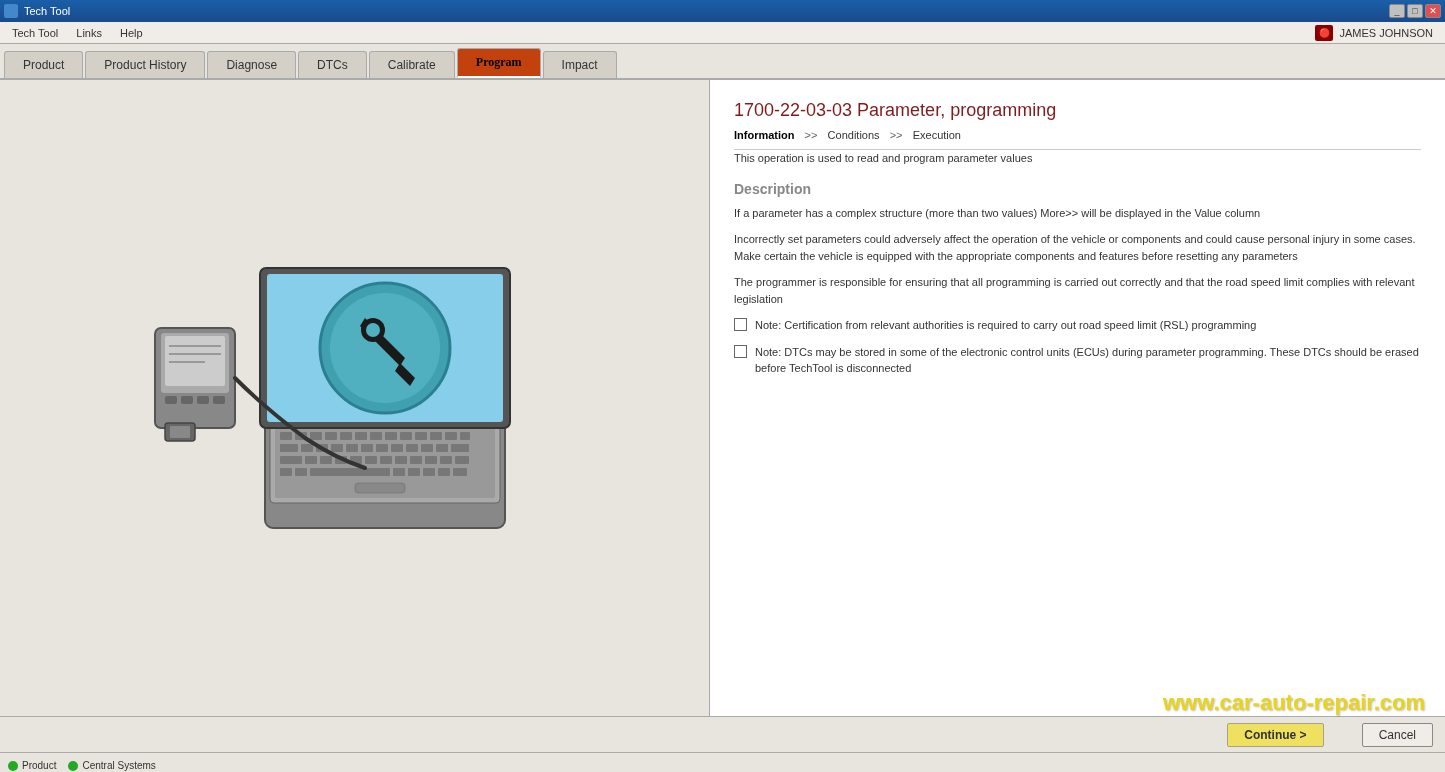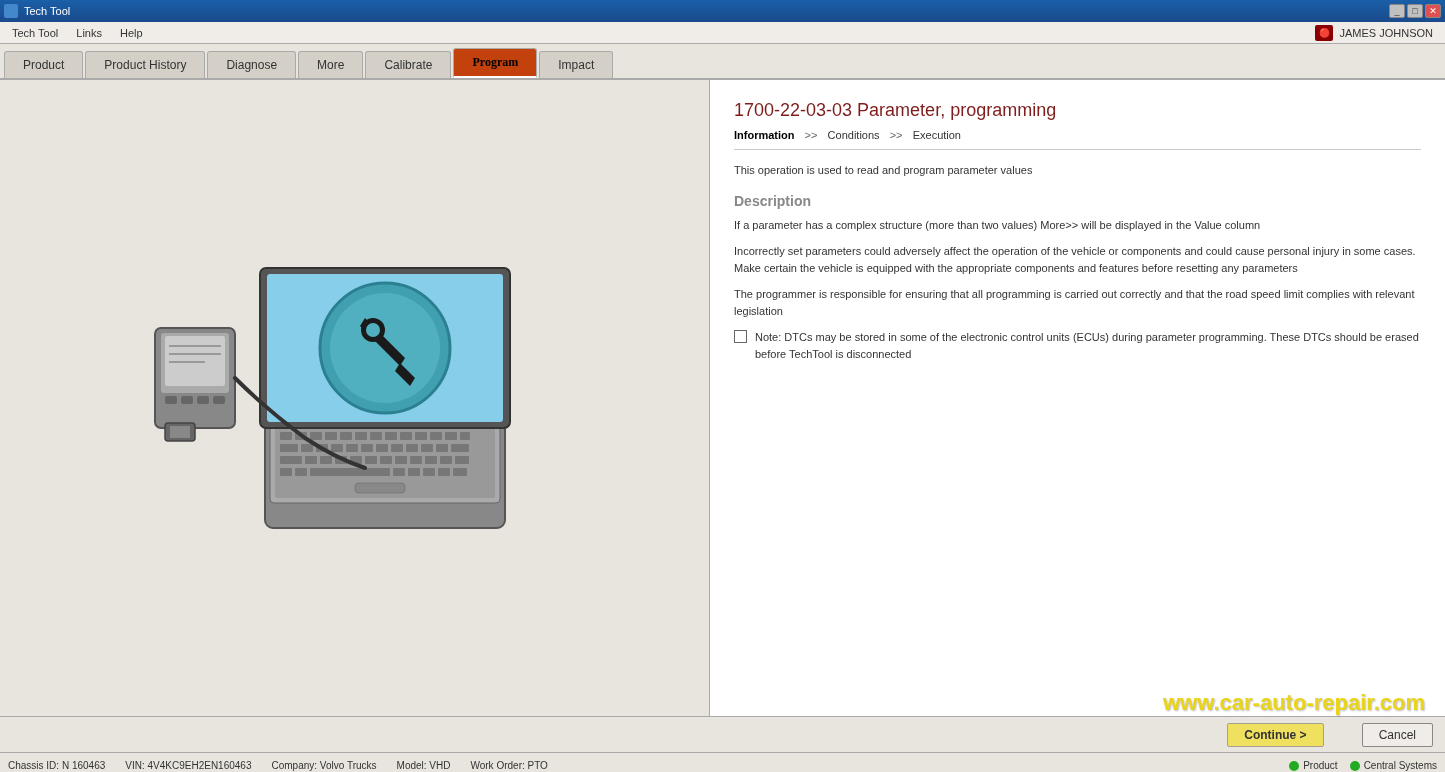--- a/index.html
+++ b/index.html
@@ -134,21 +134,21 @@
     .page-title {
       font-size: 18px;
       font-weight: normal;
       color: #7f1d1d;
       margin-bottom: 8px;
     }
 
     .breadcrumb {
       font-size: 11px;
       color: #333;
-      margin-bottom: 12px;
+      margin-bottom: 0;
       border-bottom: 1px solid #ccc;
       padding-bottom: 8px;
     }
     .breadcrumb .active-crumb { color: #000; font-weight: bold; }
     .breadcrumb .separator { color: #666; margin: 0 4px; }
 
     .section-heading {
       font-size: 14px;
       color: #888;
       margin: 14px 0 8px 0;
@@ -266,21 +266,21 @@
   <div class="user-info">
     <div class="user-icon">🔴</div>
     <span>JAMES JOHNSON</span>
   </div>
 </div>
 
 <div class="nav-tabs">
   <div class="nav-tab">Product</div>
   <div class="nav-tab">Product History</div>
   <div class="nav-tab">Diagnose</div>
-  <div class="nav-tab">More</div>
+  <div class="nav-tab">DTCs</div>
   <div class="nav-tab">Calibrate</div>
   <div class="nav-tab active">Program</div>
   <div class="nav-tab">Impact</div>
 </div>
 
 <div class="main-content">
 
   <div class="left-panel">
     <div class="illustration">
       
@@ -389,46 +389,45 @@
       <span>Execution</span>
     </div>
 
     <p class="section-text">This operation is used to read and program parameter values</p>
 
     <h3 class="section-heading">Description</h3>
     <p class="section-text">If a parameter has a complex structure (more than two values) More&gt;&gt; will be displayed in the Value column</p>
     <p class="section-text">Incorrectly set parameters could adversely affect the operation of the vehicle or components and could cause personal injury in some cases. Make certain the vehicle is equipped with the appropriate components and features before resetting any parameters</p>
     <p class="section-text">The programmer is responsible for ensuring that all programming is carried out correctly and that the road speed limit complies with relevant legislation</p>
 
+    <div class="note-block">
+      <div class="note-checkbox"></div>
+      <div class="note-text">
+        <span>Note: Certification from relevant authorities is required to carry out road speed limit (RSL) programming</span>
+      </div>
+    </div>
 
     <div class="note-block">
       <div class="note-checkbox"></div>
       <div class="note-text">
         <span>Note: DTCs may be stored in some of the electronic control units (ECUs) during parameter programming. These DTCs should be erased before TechTool is disconnected</span>
       </div>
     </div>
 
   </div>
 </div>
 
 <div class="watermark">www.car-auto-repair.com</div>
 
 <div class="action-bar">
   <button class="btn btn-continue">Continue &gt;</button>
   <button class="btn">Cancel</button>
 </div>
 
 <div class="status-bar">
-  <div class="status-left">
-    <span>Chassis ID: <span>N 160463</span></span>
-    <span>VIN: <span>4V4KC9EH2EN160463</span></span>
-    <span>Company: <span>Volvo Trucks</span></span>
-    <span>Model: <span>VHD</span></span>
-    <span>Work Order: <span>PTO</span></span>
-  </div>
   <div class="status-right">
     <div class="status-indicator">
       <div class="status-dot-green"></div>
       <span>Product</span>
     </div>
     <div class="status-indicator">
       <div class="status-dot-green"></div>
       <span>Central Systems</span>
     </div>
   </div>

